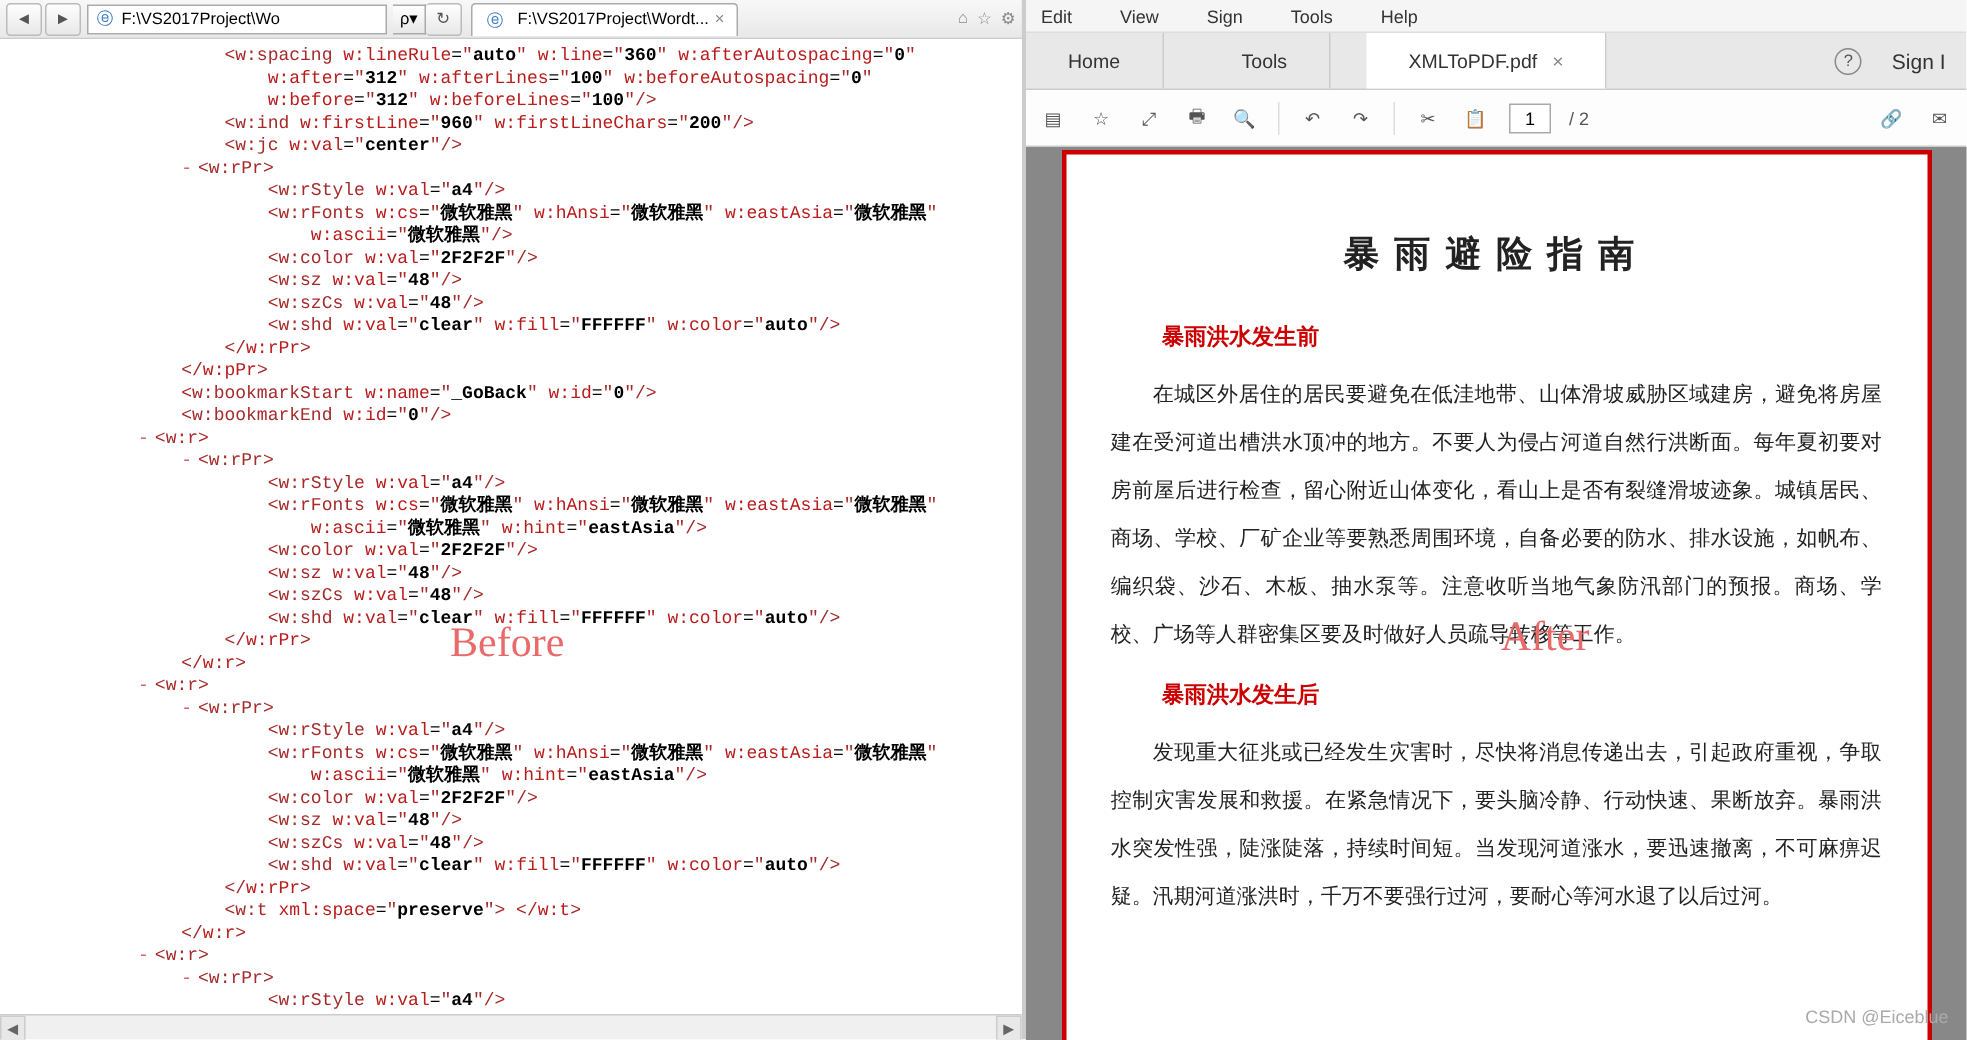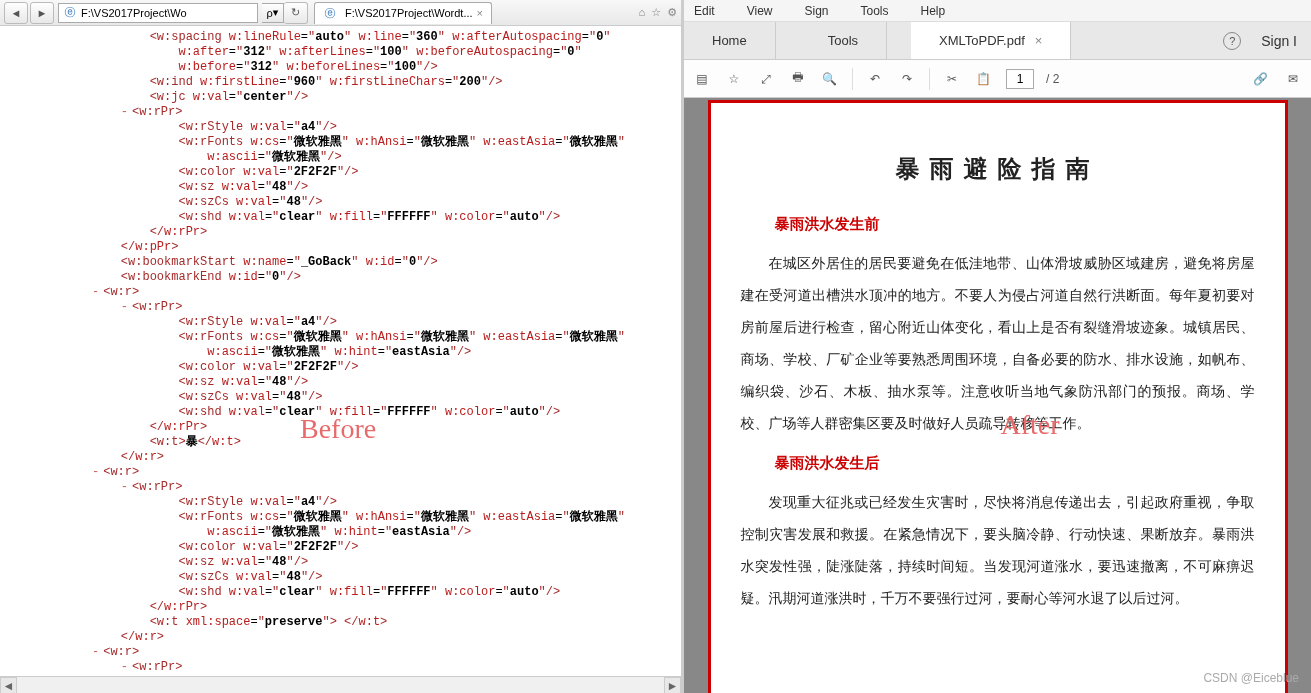--- a/index.html
+++ b/index.html
@@ -107,21 +107,20 @@
         <div class="xml-line">          <span class="minus">-</span><span class="tag">&lt;w:r</span><span class="tag">&gt;</span></div>
         <div class="xml-line">              <span class="minus">-</span><span class="tag">&lt;w:rPr</span><span class="tag">&gt;</span></div>
         <div class="xml-line">                      <span class="tag">&lt;w:rStyle</span> <span class="attr">w:val</span><span class="eq">=</span><span class="tag">"</span><span class="val">a4</span><span class="tag">"</span><span class="tag">/</span><span class="tag">&gt;</span></div>
         <div class="xml-line">                      <span class="tag">&lt;w:rFonts</span> <span class="attr">w:cs</span><span class="eq">=</span><span class="tag">"</span><span class="val">微软雅黑</span><span class="tag">"</span> <span class="attr">w:hAnsi</span><span class="eq">=</span><span class="tag">"</span><span class="val">微软雅黑</span><span class="tag">"</span> <span class="attr">w:eastAsia</span><span class="eq">=</span><span class="tag">"</span><span class="val">微软雅黑</span><span class="tag">"</span></div>
         <div class="xml-line">                          <span class="attr">w:ascii</span><span class="eq">=</span><span class="tag">"</span><span class="val">微软雅黑</span><span class="tag">"</span> <span class="attr">w:hint</span><span class="eq">=</span><span class="tag">"</span><span class="val">eastAsia</span><span class="tag">"</span><span class="tag">/</span><span class="tag">&gt;</span></div>
         <div class="xml-line">                      <span class="tag">&lt;w:color</span> <span class="attr">w:val</span><span class="eq">=</span><span class="tag">"</span><span class="val">2F2F2F</span><span class="tag">"</span><span class="tag">/</span><span class="tag">&gt;</span></div>
         <div class="xml-line">                      <span class="tag">&lt;w:sz</span> <span class="attr">w:val</span><span class="eq">=</span><span class="tag">"</span><span class="val">48</span><span class="tag">"</span><span class="tag">/</span><span class="tag">&gt;</span></div>
         <div class="xml-line">                      <span class="tag">&lt;w:szCs</span> <span class="attr">w:val</span><span class="eq">=</span><span class="tag">"</span><span class="val">48</span><span class="tag">"</span><span class="tag">/</span><span class="tag">&gt;</span></div>
         <div class="xml-line">                      <span class="tag">&lt;w:shd</span> <span class="attr">w:val</span><span class="eq">=</span><span class="tag">"</span><span class="val">clear</span><span class="tag">"</span> <span class="attr">w:fill</span><span class="eq">=</span><span class="tag">"</span><span class="val">FFFFFF</span><span class="tag">"</span> <span class="attr">w:color</span><span class="eq">=</span><span class="tag">"</span><span class="val">auto</span><span class="tag">"</span><span class="tag">/</span><span class="tag">&gt;</span></div>
         <div class="xml-line">                  <span class="tag">&lt;</span><span class="tag">/</span><span class="attr">w:rPr</span><span class="tag">&gt;</span></div>
-        <div class="xml-line">                  <span class="tag">&lt;w:t</span><span class="tag">&gt;</span><span class="val">暴</span><span class="tag">&lt;</span><span class="tag">/</span><span class="attr">w:t</span><span class="tag">&gt;</span></div>
         <div class="xml-line">              <span class="tag">&lt;</span><span class="tag">/</span><span class="attr">w:r</span><span class="tag">&gt;</span></div>
         <div class="xml-line">          <span class="minus">-</span><span class="tag">&lt;w:r</span><span class="tag">&gt;</span></div>
         <div class="xml-line">              <span class="minus">-</span><span class="tag">&lt;w:rPr</span><span class="tag">&gt;</span></div>
         <div class="xml-line">                      <span class="tag">&lt;w:rStyle</span> <span class="attr">w:val</span><span class="eq">=</span><span class="tag">"</span><span class="val">a4</span><span class="tag">"</span><span class="tag">/</span><span class="tag">&gt;</span></div>
         <div class="xml-line">                      <span class="tag">&lt;w:rFonts</span> <span class="attr">w:cs</span><span class="eq">=</span><span class="tag">"</span><span class="val">微软雅黑</span><span class="tag">"</span> <span class="attr">w:hAnsi</span><span class="eq">=</span><span class="tag">"</span><span class="val">微软雅黑</span><span class="tag">"</span> <span class="attr">w:eastAsia</span><span class="eq">=</span><span class="tag">"</span><span class="val">微软雅黑</span><span class="tag">"</span></div>
         <div class="xml-line">                          <span class="attr">w:ascii</span><span class="eq">=</span><span class="tag">"</span><span class="val">微软雅黑</span><span class="tag">"</span> <span class="attr">w:hint</span><span class="eq">=</span><span class="tag">"</span><span class="val">eastAsia</span><span class="tag">"</span><span class="tag">/</span><span class="tag">&gt;</span></div>
         <div class="xml-line">                      <span class="tag">&lt;w:color</span> <span class="attr">w:val</span><span class="eq">=</span><span class="tag">"</span><span class="val">2F2F2F</span><span class="tag">"</span><span class="tag">/</span><span class="tag">&gt;</span></div>
         <div class="xml-line">                      <span class="tag">&lt;w:sz</span> <span class="attr">w:val</span><span class="eq">=</span><span class="tag">"</span><span class="val">48</span><span class="tag">"</span><span class="tag">/</span><span class="tag">&gt;</span></div>
         <div class="xml-line">                      <span class="tag">&lt;w:szCs</span> <span class="attr">w:val</span><span class="eq">=</span><span class="tag">"</span><span class="val">48</span><span class="tag">"</span><span class="tag">/</span><span class="tag">&gt;</span></div>
         <div class="xml-line">                      <span class="tag">&lt;w:shd</span> <span class="attr">w:val</span><span class="eq">=</span><span class="tag">"</span><span class="val">clear</span><span class="tag">"</span> <span class="attr">w:fill</span><span class="eq">=</span><span class="tag">"</span><span class="val">FFFFFF</span><span class="tag">"</span> <span class="attr">w:color</span><span class="eq">=</span><span class="tag">"</span><span class="val">auto</span><span class="tag">"</span><span class="tag">/</span><span class="tag">&gt;</span></div>

